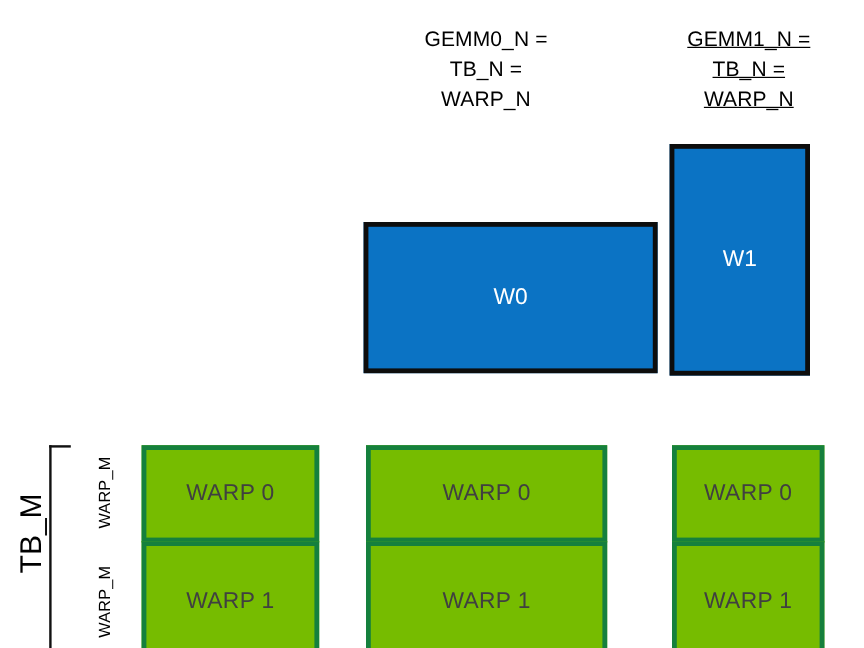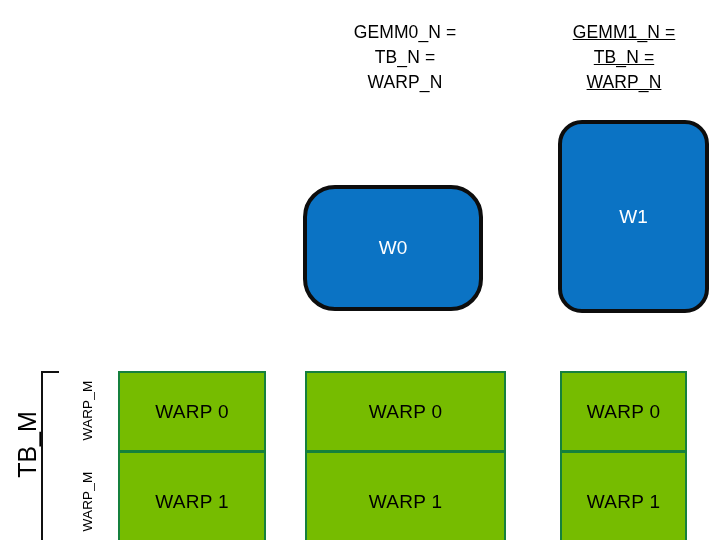--- a/index.html
+++ b/index.html
@@ -37,44 +37,44 @@
     position: absolute;
     background: #0B73C4;
     border: 4px solid #0d0d0d;
     box-sizing: border-box;
     display: flex;
     align-items: center;
     justify-content: center;
     color: #ffffff;
     font-size: 19px;
   }
-  #tile-w0 { left: 303px; top: 173px; width: 180px; height: 126px; border-radius: 32px; }
-  #tile-w1 { left: 558px; top: 108px; width: 151px; height: 193px; border-radius: 24px; }
+  #tile-w0 { left: 303px; top: 173px; width: 245px; height: 126px; }
+  #tile-w1 { left: 558px; top: 108px; width: 117px; height: 193px; }
 
   
   .green-col {
     position: absolute;
     top: 359px;
     height: 181px;
     box-sizing: border-box;
   }
   #green-col-0 { left: 118px; width: 148px; }
   #green-col-1 { left: 305px; width: 201px; }
   #green-col-2 { left: 560px; width: 127px; }
 
   .green-cell {
     position: relative;
     background: #76BC00;
-    border: 2px solid #15803d;
+    border: 4px solid #15803d;
     box-sizing: border-box;
     height: 81px;
     display: flex;
     align-items: center;
     justify-content: center;
-    color: #000000;
+    color: #404040;
     font-size: 19px;
     letter-spacing: 0.3px;
   }
   .green-cell.second {
     margin-top: -1px;
     height: 101px;
   }
 
   
   #tbm-bracket {

